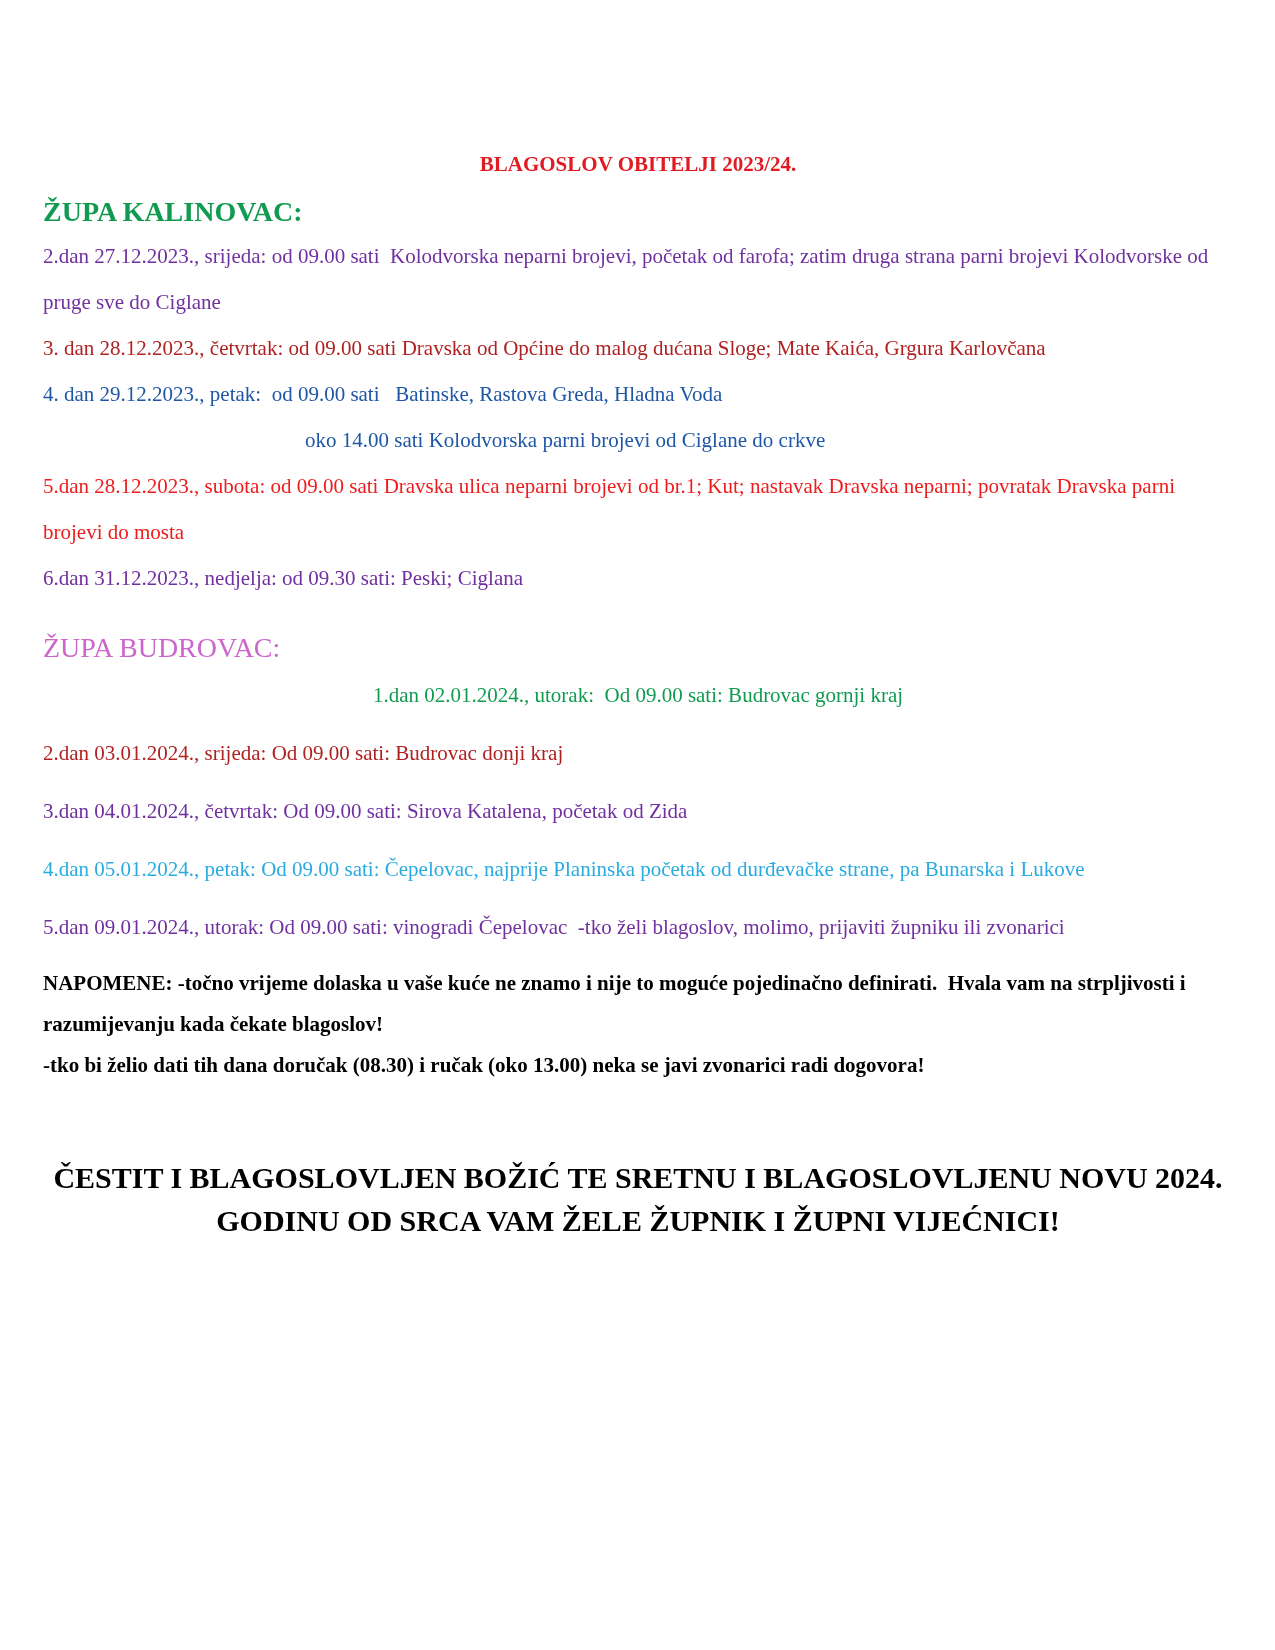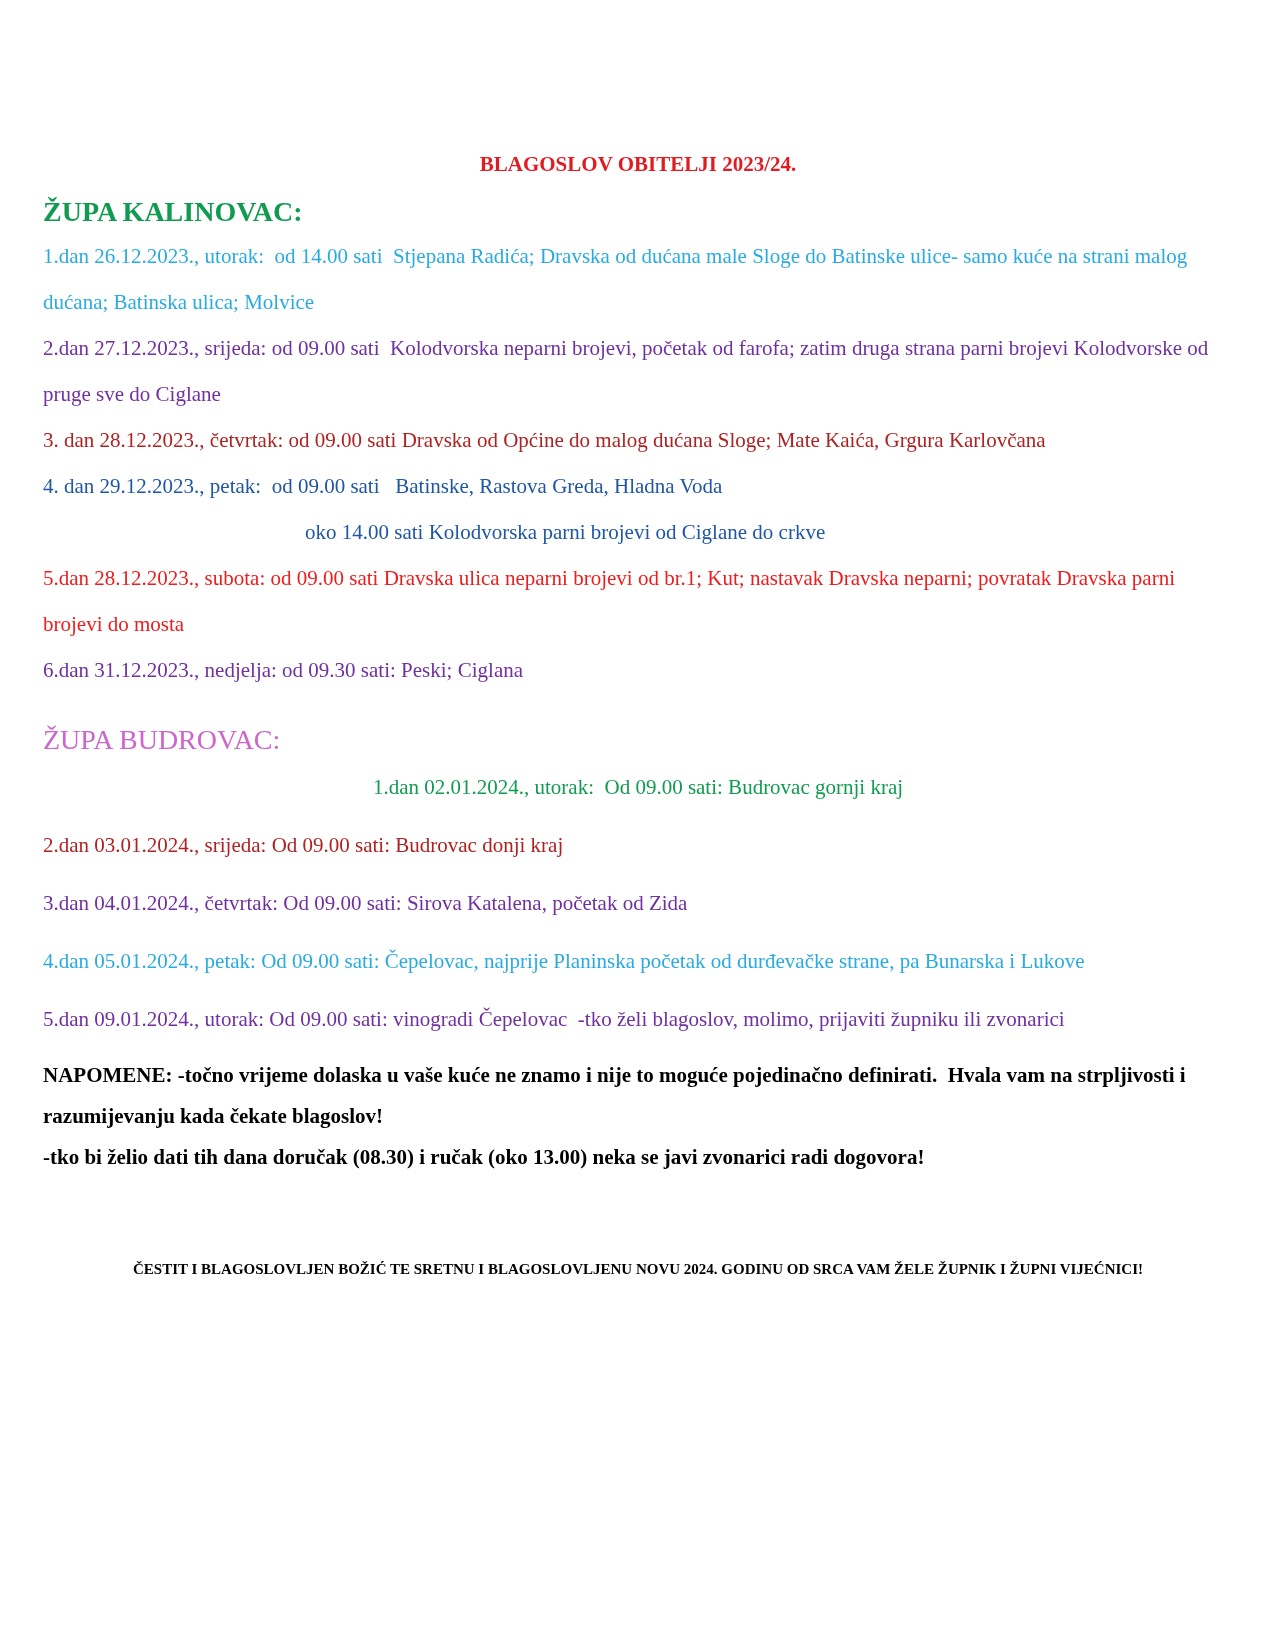--- a/index.html
+++ b/index.html
@@ -68,36 +68,35 @@
   .notes .note-line {
     margin: 0;
     font-size: 21px;
     font-weight: bold;
     line-height: 41px;
     white-space: pre-wrap;
   }
   .closing {
     margin: 70px 0 0 0;
     text-align: center;
-    font-size: 15px;
+    font-size: 30px;
     font-weight: bold;
     line-height: 43px;
   }
 </style>
 </head>
 <body>
 
 <div class="page">
 
   <h1 class="doc-title" style="color: rgb(225, 27, 34);">BLAGOSLOV OBITELJI 2023/24.</h1>
 
   <h2 class="section-heading heading-kalinovac" style="color: rgb(17, 155, 80);">ŽUPA KALINOVAC:</h2>
 
   <div class="schedule schedule-kalinovac">
-      <p class="entry" style="color: rgb(41, 171, 226);">1.dan 26.12.2023., utorak:  od 14.00 sati  Stjepana Radića; Dravska od dućana male Sloge do Batinske ulice- samo kuće na strani malog dućana; Batinska ulica; Molvice</p>
       <p class="entry" style="color: rgb(112, 48, 160);">2.dan 27.12.2023., srijeda: od 09.00 sati  Kolodvorska neparni brojevi, početak od farofa; zatim druga strana parni brojevi Kolodvorske od pruge sve do Ciglane</p>
       <p class="entry" style="color: rgb(176, 34, 34);">3. dan 28.12.2023., četvrtak: od 09.00 sati Dravska od Općine do malog dućana Sloge; Mate Kaića, Grgura Karlovčana</p>
       <p class="entry" style="color: rgb(31, 86, 165);">4. dan 29.12.2023., petak:  od 09.00 sati   Batinske, Rastova Greda, Hladna Voda<span class="entry-sub">oko 14.00 sati Kolodvorska parni brojevi od Ciglane do crkve</span></p>
       <p class="entry" style="color: rgb(238, 28, 28);">5.dan 28.12.2023., subota: od 09.00 sati Dravska ulica neparni brojevi od br.1; Kut; nastavak Dravska neparni; povratak Dravska parni brojevi do mosta</p>
       <p class="entry" style="color: rgb(112, 48, 160);">6.dan 31.12.2023., nedjelja: od 09.30 sati: Peski; Ciglana</p>
     </div>
 
   <h2 class="section-heading heading-budrovac" style="color: rgb(204, 102, 204);">ŽUPA BUDROVAC:</h2>
 
   <div class="schedule schedule-budrovac">

